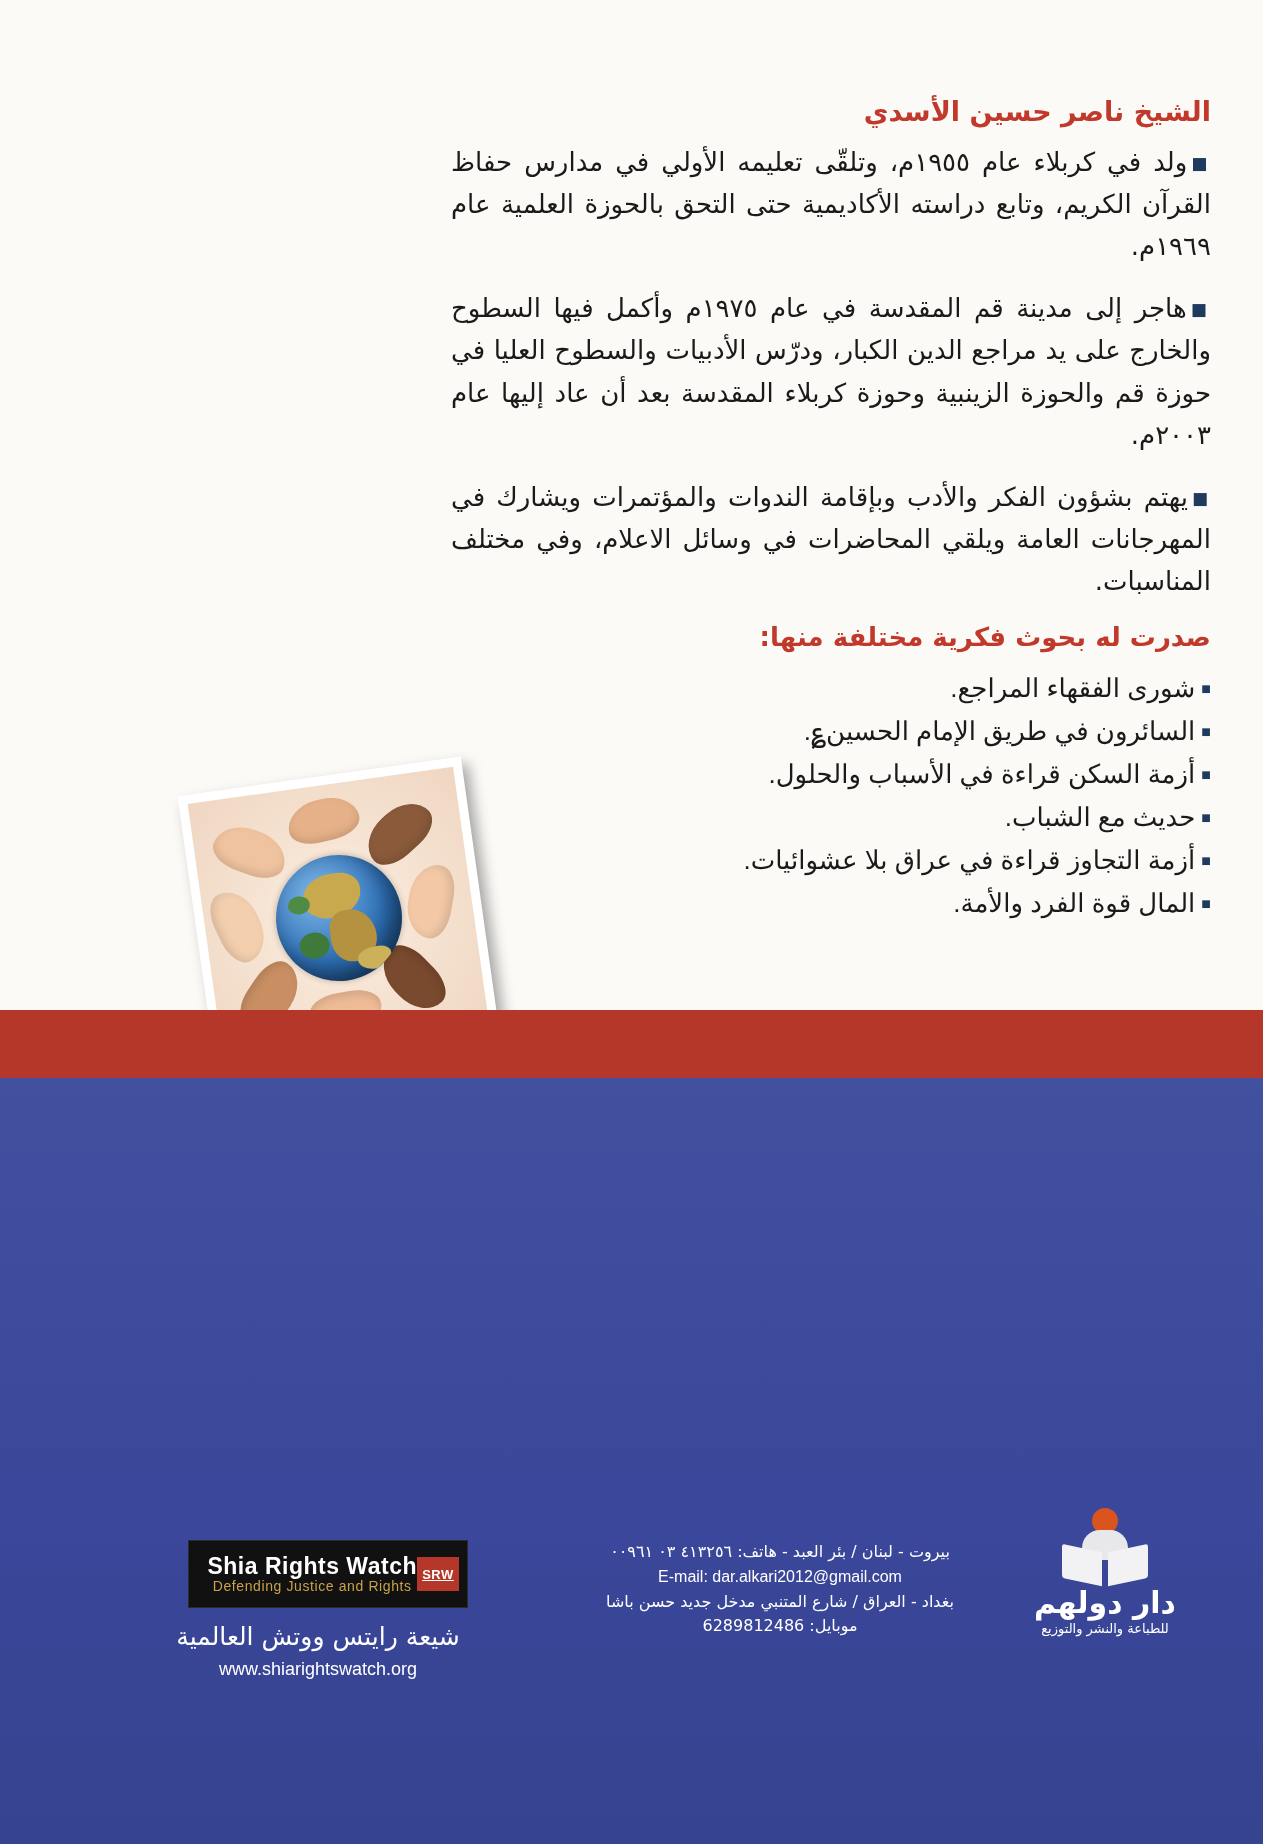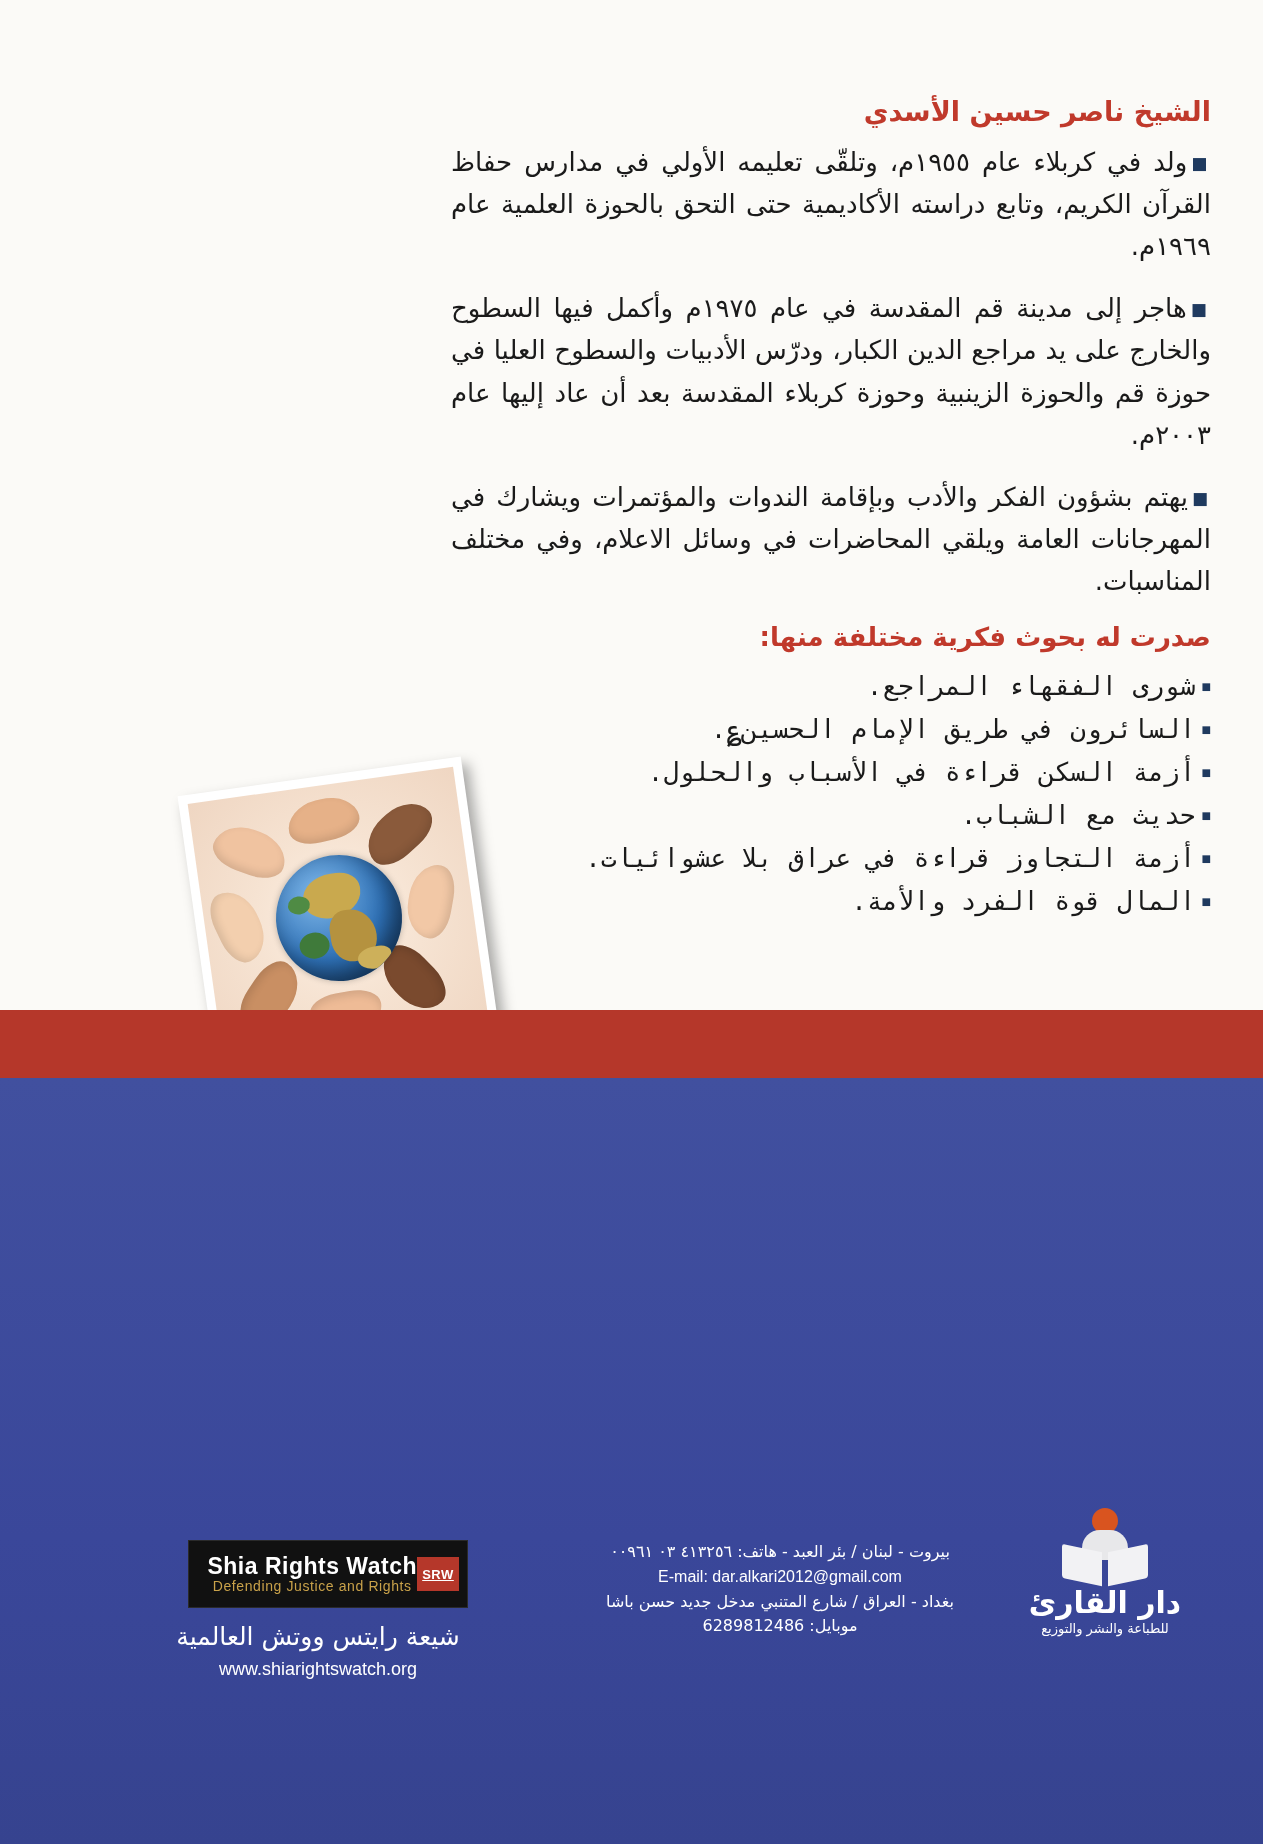--- a/index.html
+++ b/index.html
@@ -73,21 +73,21 @@
   .works-list {
     list-style: none;
     margin: 0;
     padding: 0;
     direction: rtl;
     text-align: right;
   }
   .works-list li {
     color: #1a1a1a;
     font-size: 26px;
-    font-family: Liberation Mono, monospace;
+    font-family: Liberation Sans, sans-serif;
     line-height: 1.58;
     margin-bottom: 2px;
   }
   .works-list li .bullet {
     color: #1f3a5f;
     font-size: 16px;
     vertical-align: 3px;
     margin-left: 6px;
   }
 
@@ -399,17 +399,17 @@
     <div>موبايل: 6289812486</div>
   </div>
 
   <div class="publisher-logo">
     <div class="book-icon">
       <div class="head"></div>
       <div class="body"></div>
       <div class="pageL"></div>
       <div class="pageR"></div>
     </div>
-    <div class="pub-name">دار القارئ</div>
+    <div class="pub-name">دار دولهم</div>
     <div class="pub-tagline">للطباعة والنشر والتوزيع</div>
   </div>
 
 </div>
 
 </body></html>

